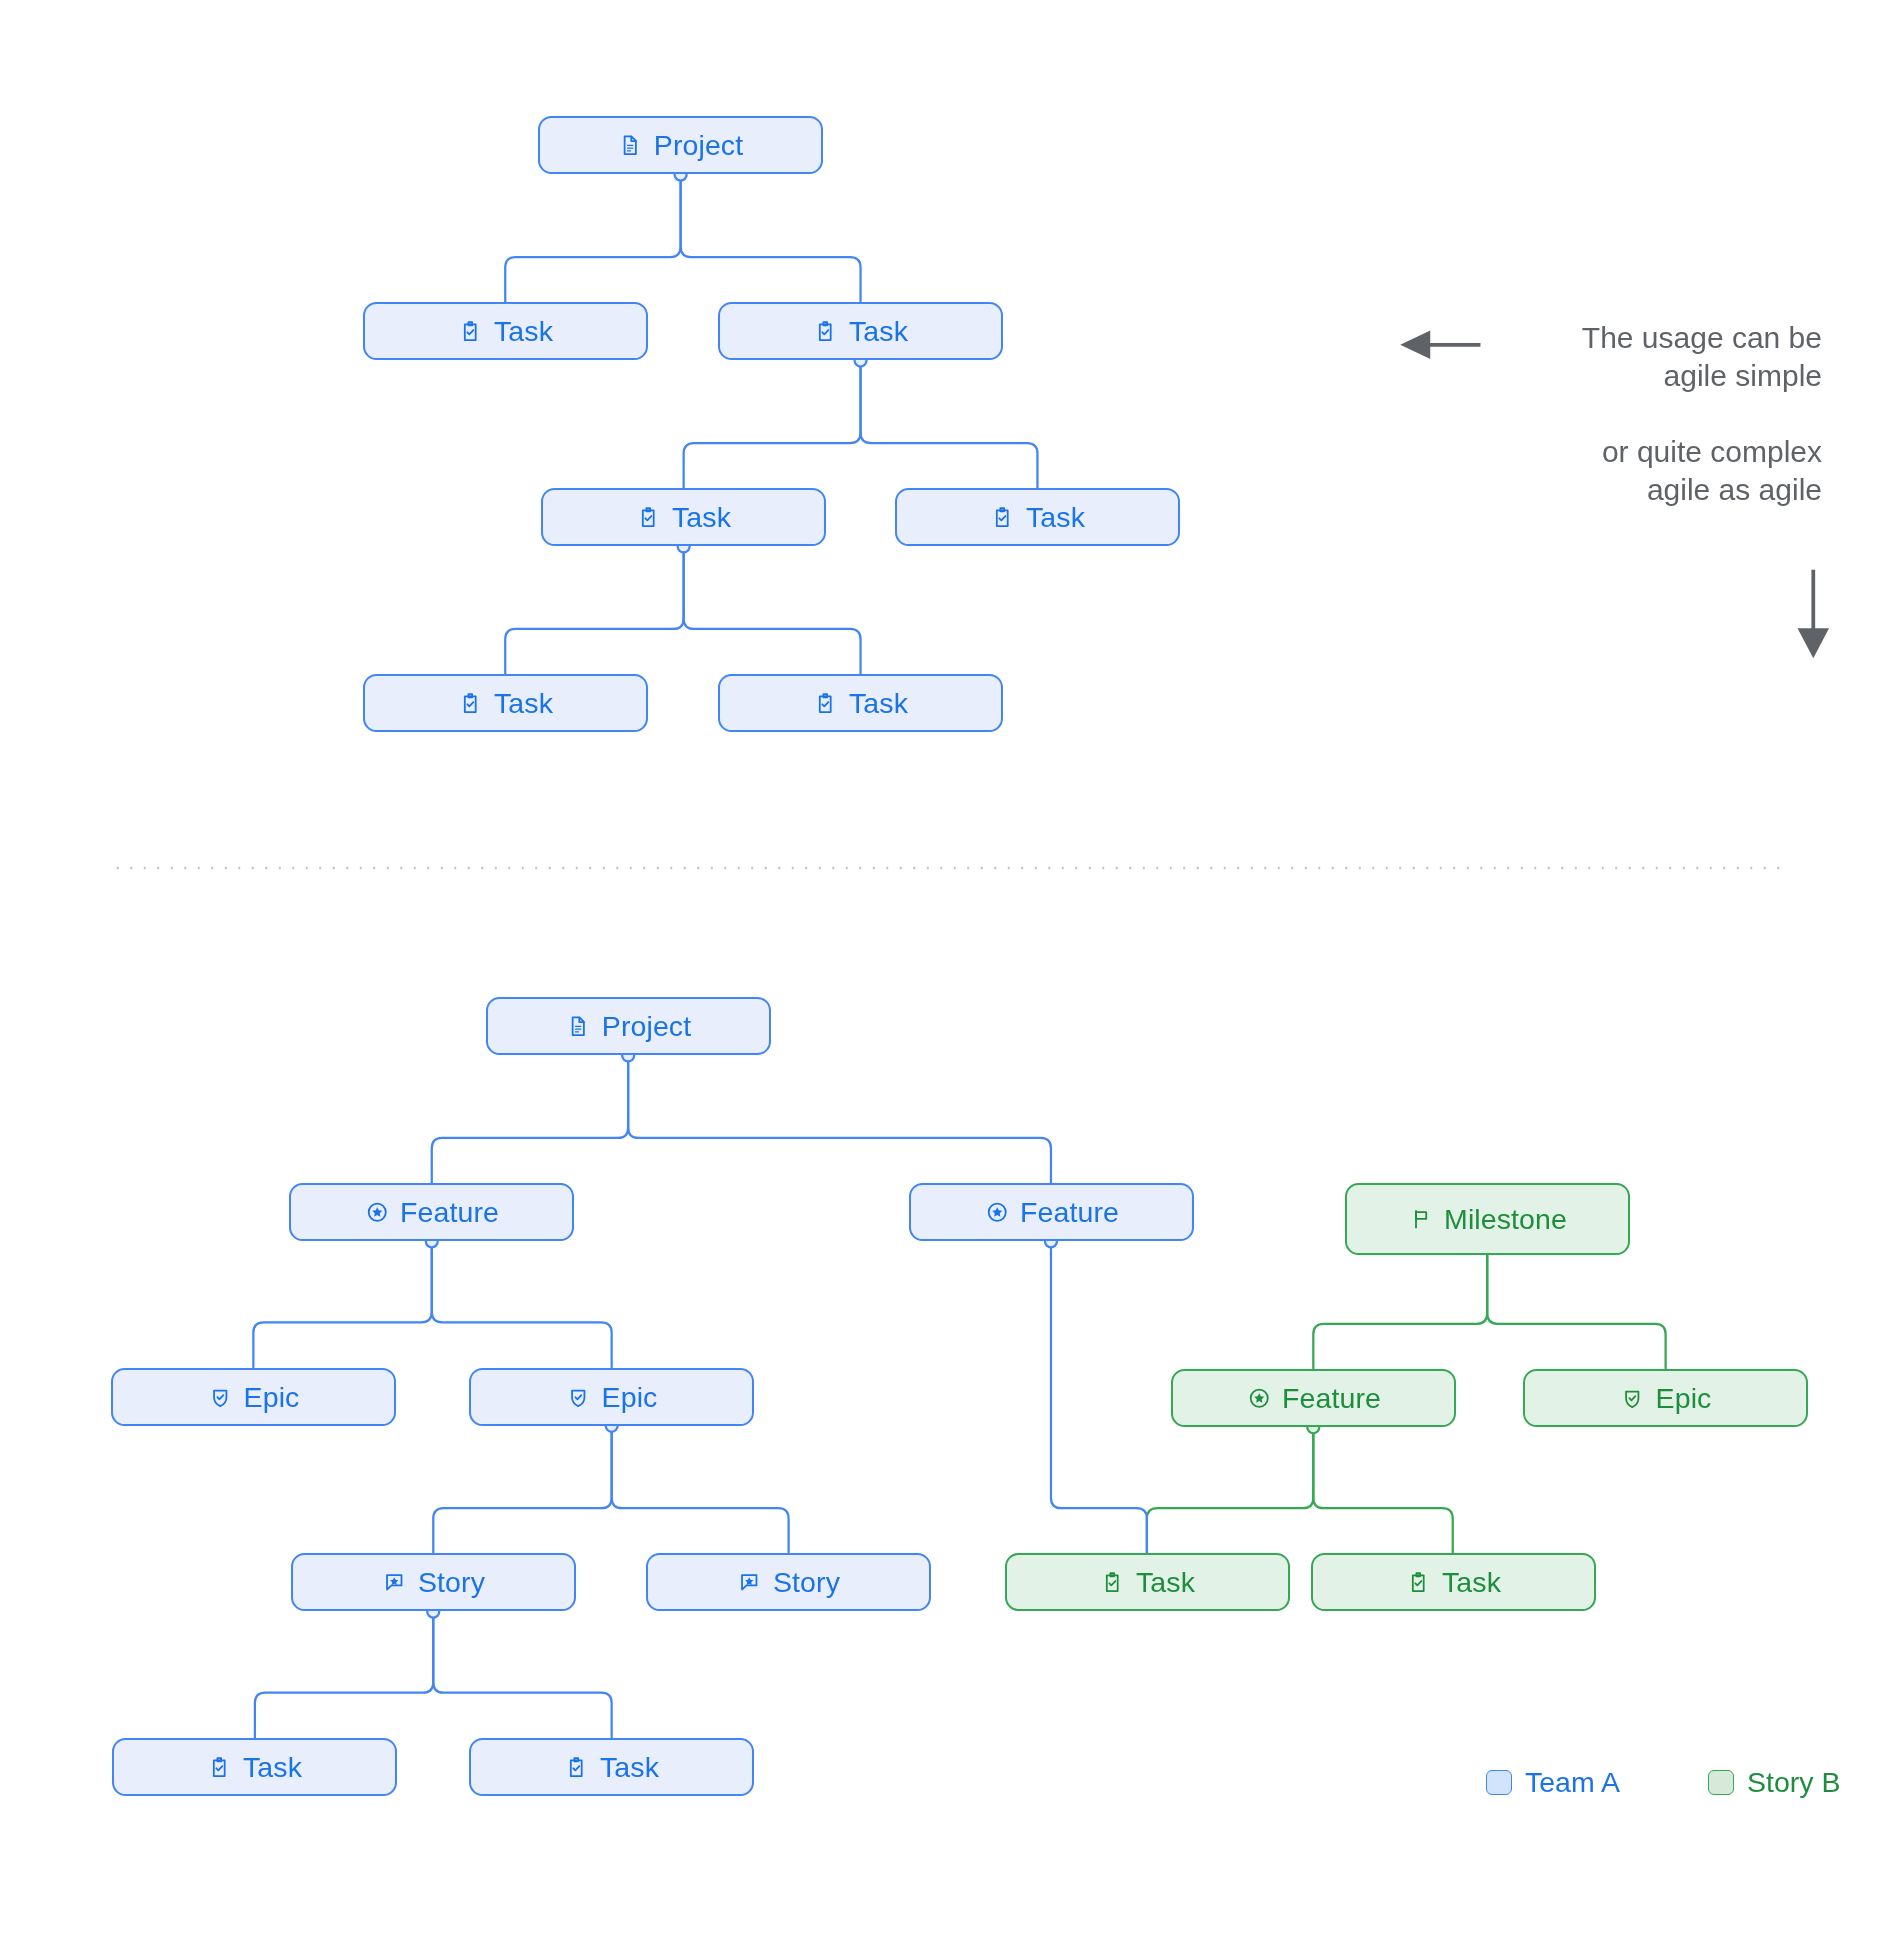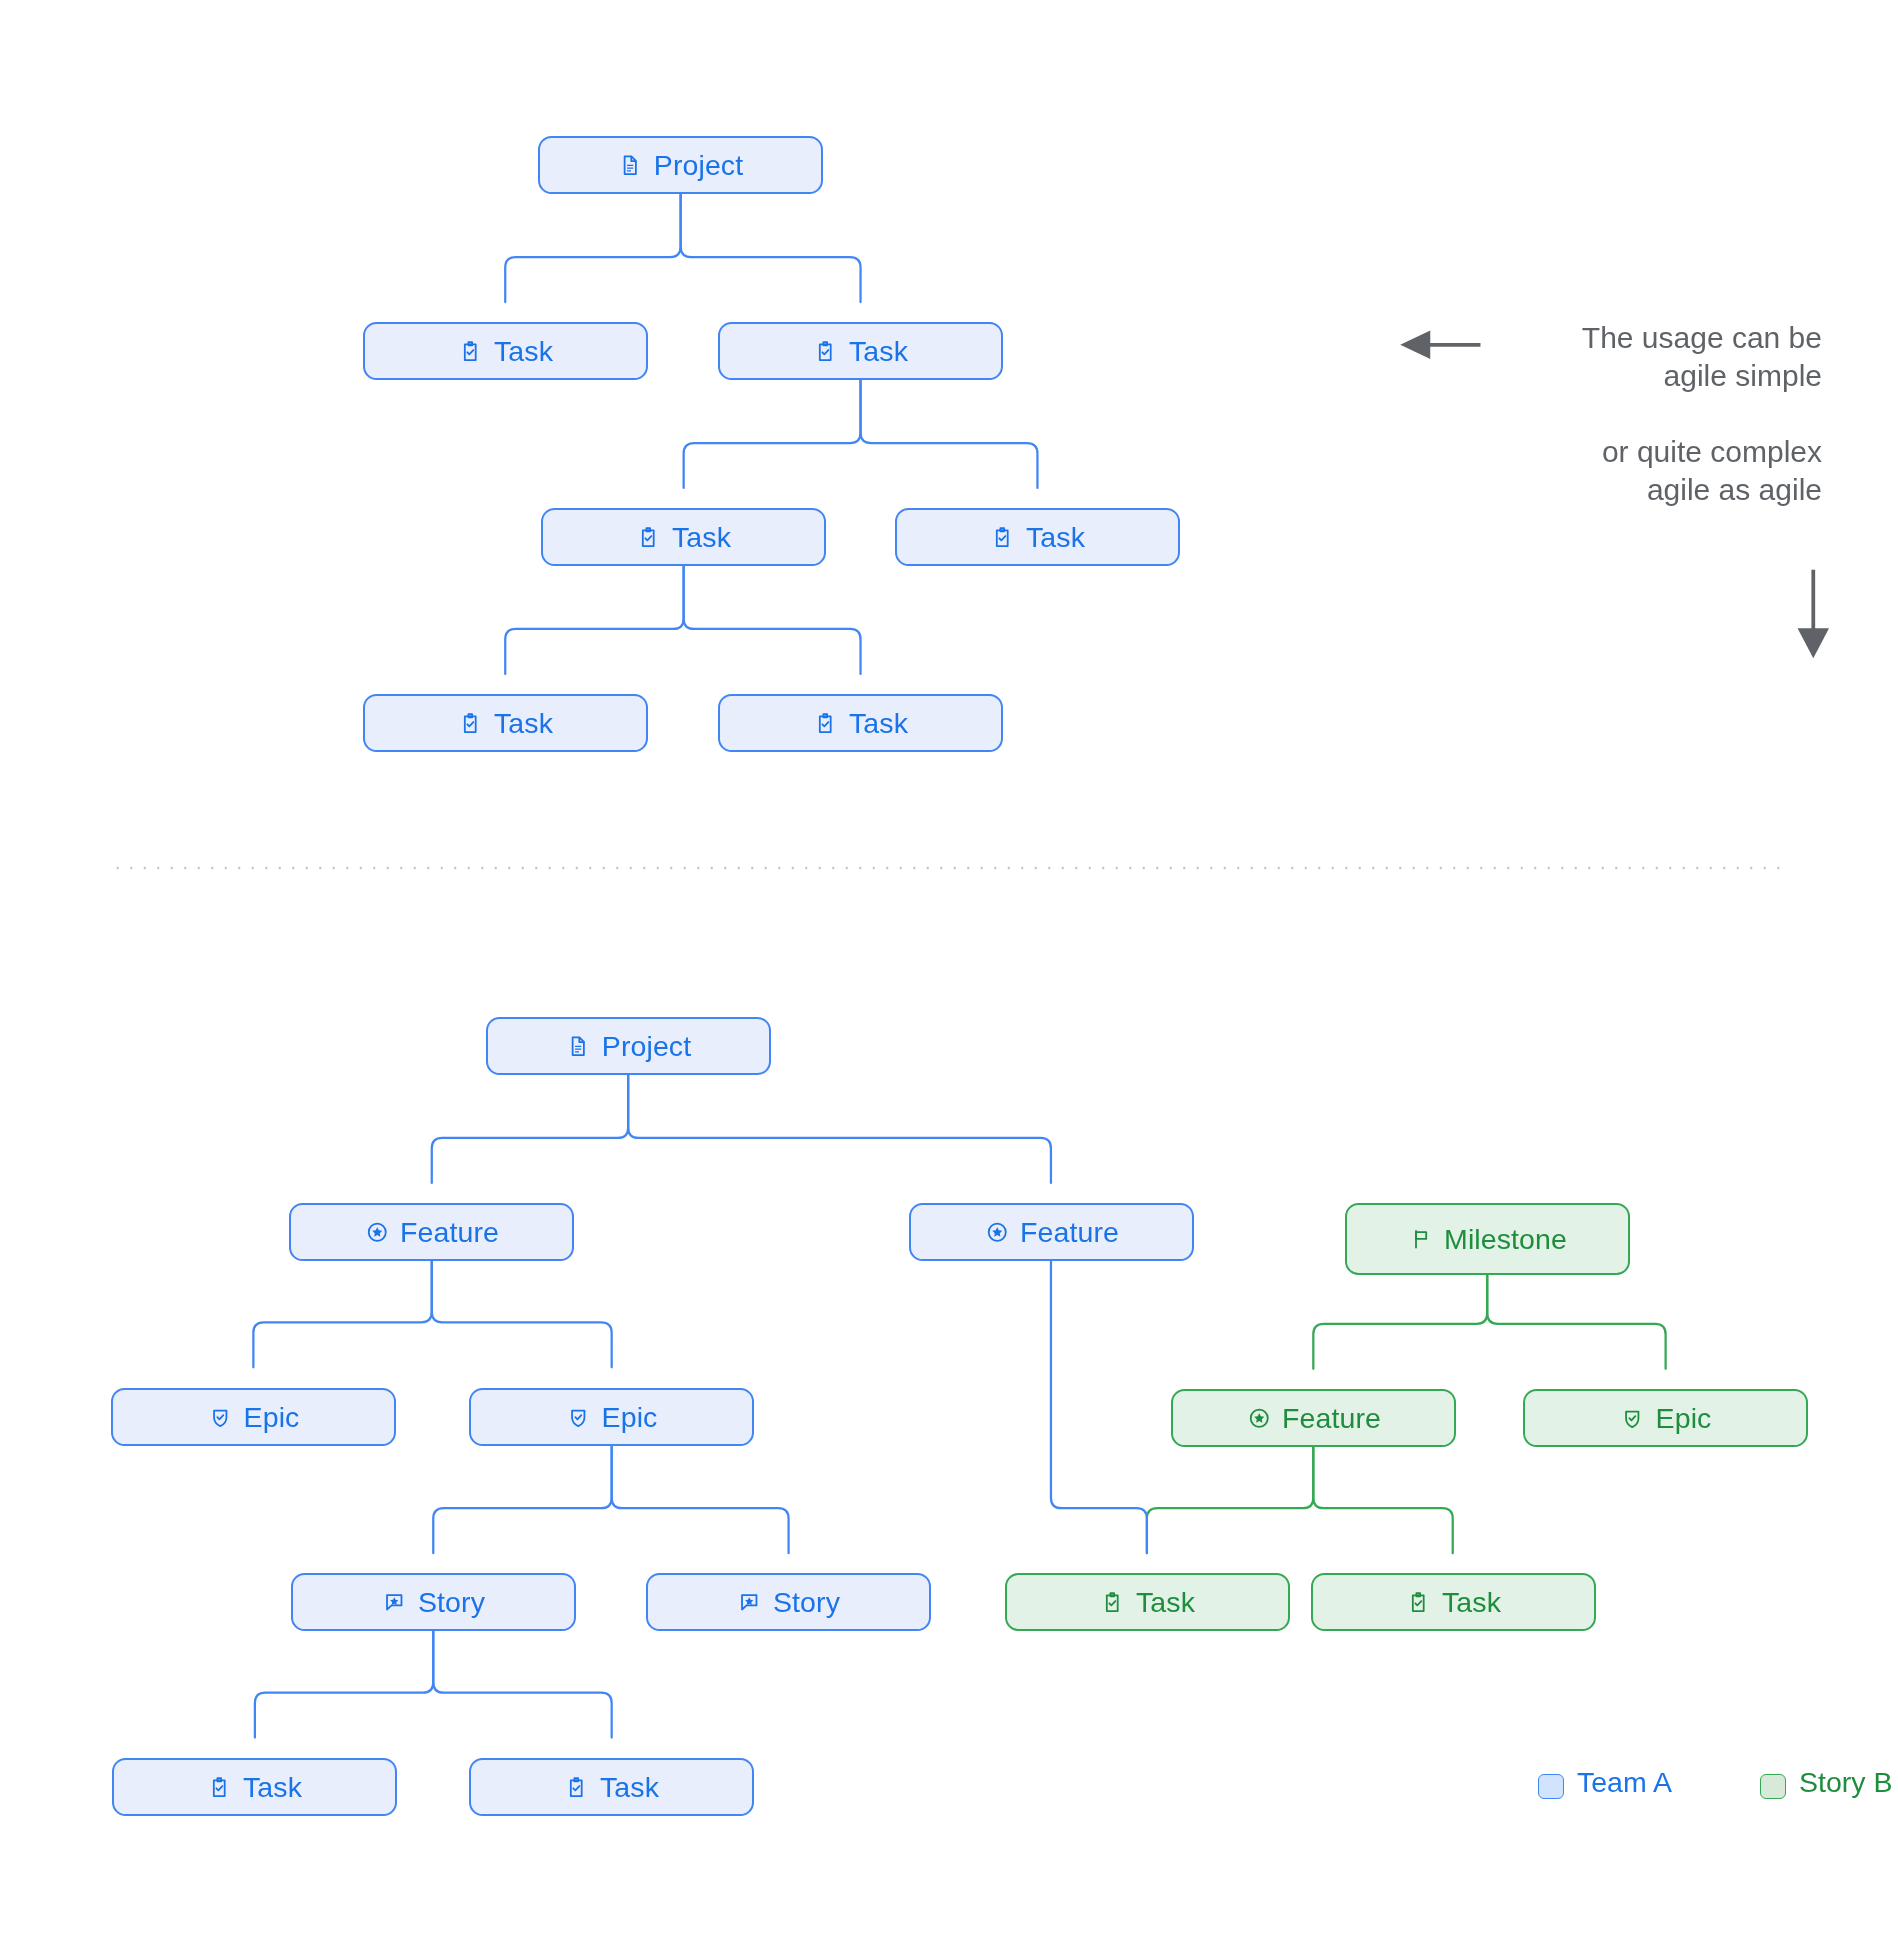--- a/index.html
+++ b/index.html
@@ -29,21 +29,20 @@
   }
   .node-box {
     position: absolute;
     box-sizing: border-box;
     border-radius: 13.5px;
     display: flex;
     align-items: center;
     justify-content: center;
     gap: 10.5px;
     white-space: nowrap;
-    margin-top: 20px;
   }
   .node-box.team-a {
     background: #e8eefc;
     border: 2.2px solid #4285f4;
   }
   .node-box.team-b {
     background: #e3f2e6;
     border: 2.2px solid #34a853;
   }
   .node-label {
@@ -361,21 +360,21 @@
       <polygon class="solid" points="1868,460 1908,441 1908,479" fill="#5f6368"></polygon>
     </g>
     <g>
       <line x1="2419" y1="760" x2="2419" y2="840" stroke="#5f6368" stroke-width="5"></line>
       <polygon class="solid" points="2419,878 2398,838 2440,838" fill="#5f6368"></polygon>
     </g>
   </svg>
 
   <div class="divider"></div>
 
-  <div class="legend" style="left:1538px; top:1766px;align-items:flex-end;">
+  <div class="legend" style="left:1486px; top:1766px;">
     <div class="legend-swatch team-a"></div>
     <div class="legend-label team-a">Team A</div>
     <div style="width:61px"></div>
     <div class="legend-swatch team-b"></div>
     <div class="legend-label team-b">Story B</div>
   </div>
 
 </div>
 
 

